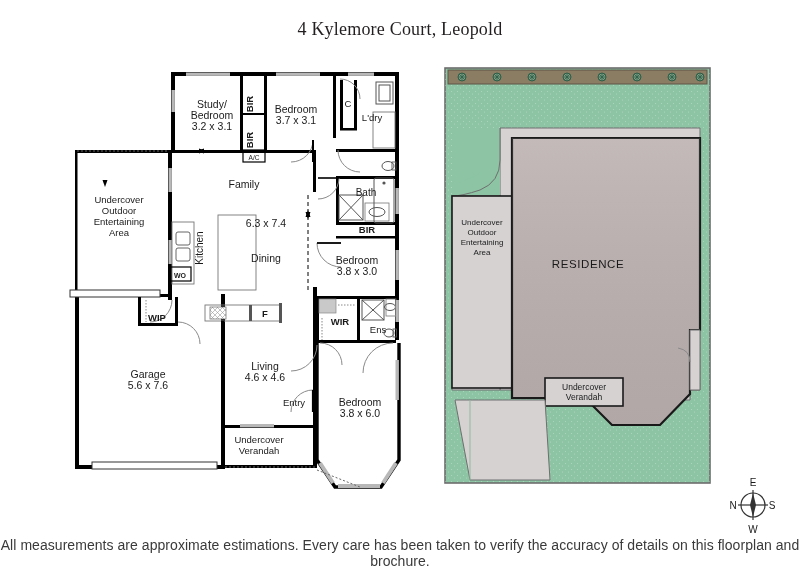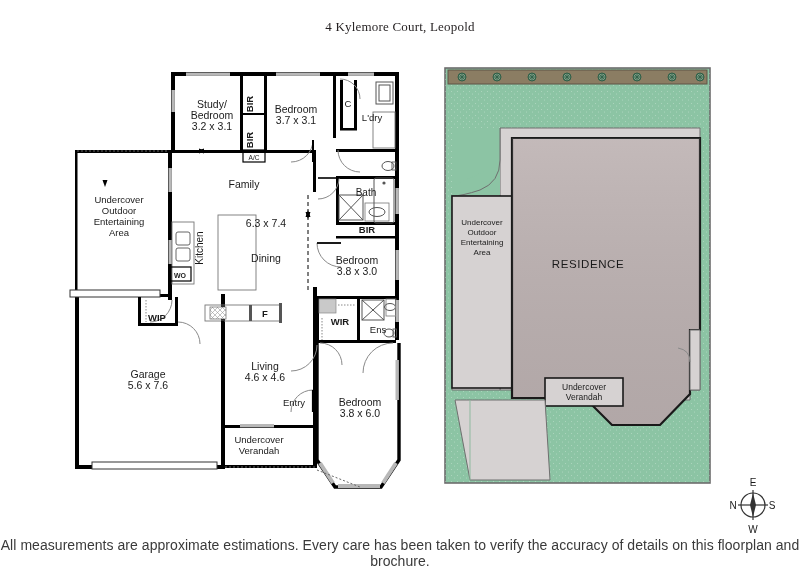--- a/index.html
+++ b/index.html
@@ -1,20 +1,20 @@
 <!DOCTYPE html>
 <html><head>
 <meta charset="utf-8">
 <style>
   html,body{margin:0;padding:0;background:#ffffff;}
   body{width:800px;height:566px;font-family:"Liberation Sans",sans-serif;color:#231f20;position:relative;overflow:hidden;}
   #page{position:relative;width:800px;height:566px;}
   #title{
     position:absolute;left:0;top:19px;width:800px;text-align:center;
-    font-family:"Liberation Serif",serif;font-size:13px;color:#231f20;letter-spacing:.2px;
+    font-family:"Liberation Serif",serif;font-size:18px;color:#231f20;letter-spacing:.2px;
   }
   #footer{
     position:absolute;left:0;top:537px;width:800px;text-align:center;
     font-size:14px;color:#3a3a3a;letter-spacing:.05px;
   }
   svg{display:block;position:absolute;left:0;top:0;}
   .rmlbl{font-family:"Liberation Sans",sans-serif;fill:#1a1a1a;}
 </style>
 </head>
 <body>

